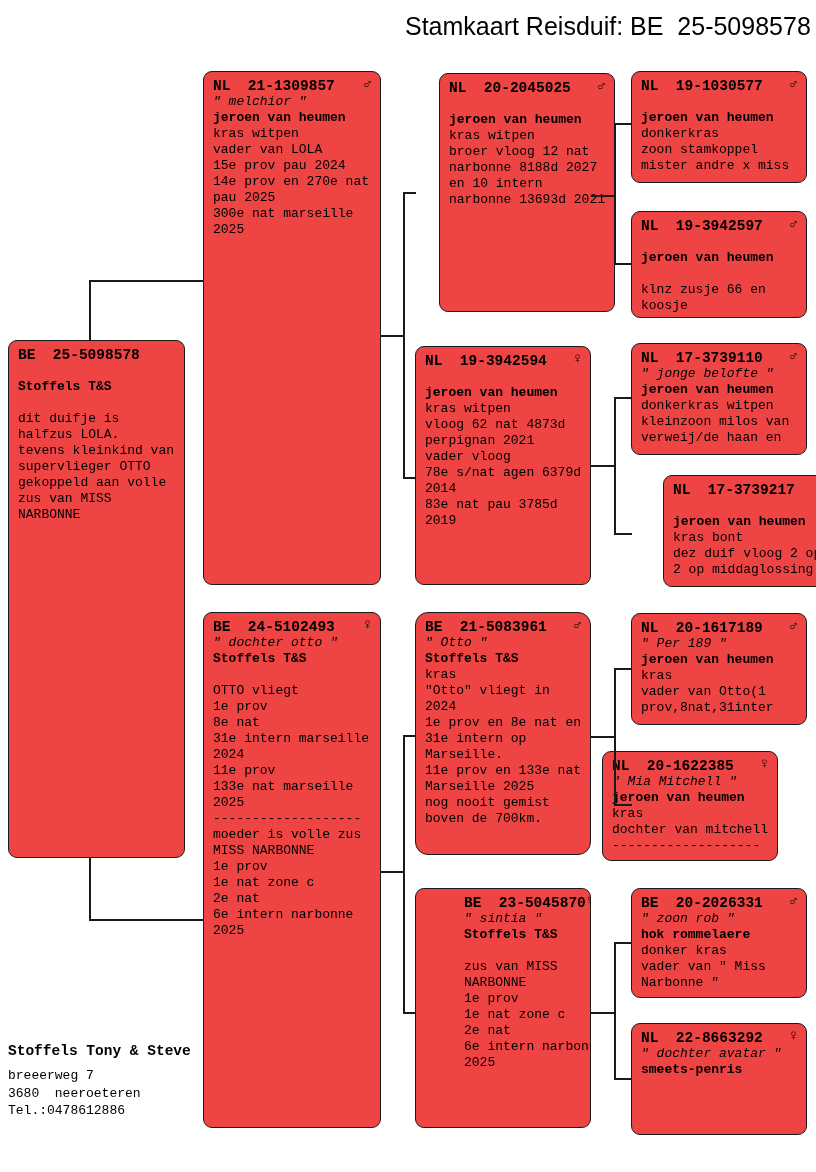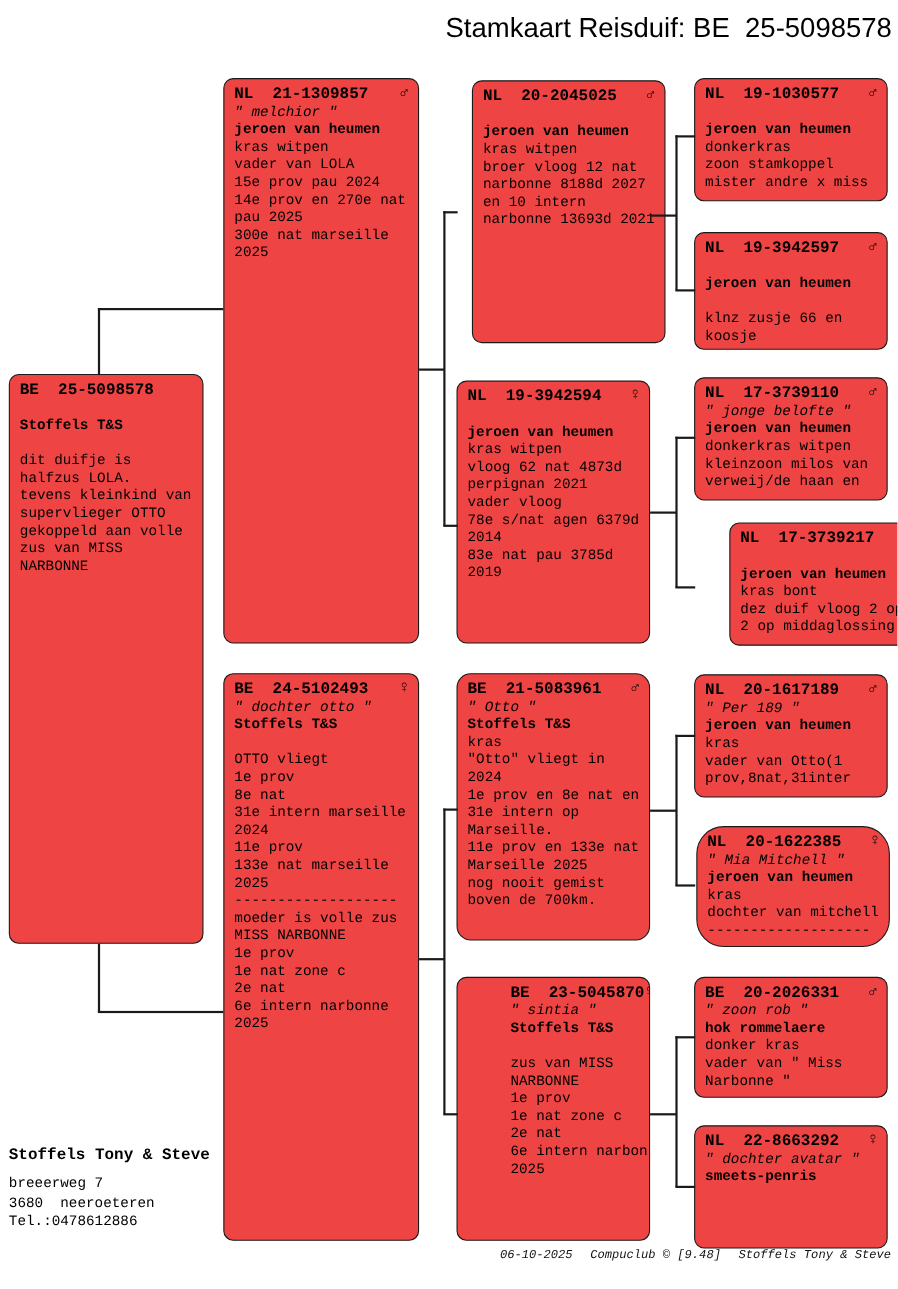--- a/index.html
+++ b/index.html
@@ -83,21 +83,21 @@
         <div class="pline">2025</div>
         <div class="pline">-------------------</div>
         <div class="pline">moeder is volle zus</div>
         <div class="pline">MISS NARBONNE</div>
         <div class="pline">1e prov</div>
         <div class="pline">1e nat zone c</div>
         <div class="pline">2e nat</div>
         <div class="pline">6e intern narbonne</div>
         <div class="pline">2025</div>
       </div>
-      <div class="pbox" style="left: 429px; top: 73px; width: 176px; height: 239px;">
+      <div class="pbox" style="left: 439px; top: 73px; width: 176px; height: 239px;">
         <div class="phead"><span>NL  20-2045025</span><span class="sex">♂</span></div>
         <div class="pline">&nbsp;</div>
         <div class="pline s-b">jeroen van heumen</div>
         <div class="pline">kras witpen</div>
         <div class="pline">broer vloog 12 nat</div>
         <div class="pline">narbonne 8188d 2027</div>
         <div class="pline">en 10 intern</div>
         <div class="pline">narbonne 13693d 2021</div>
       </div>
       <div class="pbox" style="left: 415px; top: 346px; width: 176px; height: 239px;">
@@ -174,21 +174,21 @@
         <div class="pline">2 op middaglossing</div>
       </div>
       <div class="pbox" style="left: 631px; top: 613px; width: 176px; height: 112px;">
         <div class="phead"><span>NL  20-1617189</span><span class="sex">♂</span></div>
         <div class="pline s-i">" Per 189 "</div>
         <div class="pline s-b">jeroen van heumen</div>
         <div class="pline">kras</div>
         <div class="pline">vader van Otto(1</div>
         <div class="pline">prov,8nat,31inter</div>
       </div>
-      <div class="pbox" style="left: 633px; top: 751px; width: 176px; height: 110px; border-radius: 25px;">
+      <div class="pbox" style="left: 602px; top: 751px; width: 176px; height: 110px;">
         <div class="phead"><span>NL  20-1622385</span><span class="sex">♀</span></div>
         <div class="pline s-i">" Mia Mitchell "</div>
         <div class="pline s-b">jeroen van heumen</div>
         <div class="pline">kras</div>
         <div class="pline">dochter van mitchell</div>
         <div class="pline">-------------------</div>
       </div>
       <div class="pbox" style="left: 631px; top: 888px; width: 176px; height: 110px;">
         <div class="phead"><span>BE  20-2026331</span><span class="sex">♂</span></div>
         <div class="pline s-i">" zoon rob "</div>
@@ -232,14 +232,13 @@
       <div class="conn" style="left: 614px; top: 1078px; width: 18px; height: 1.5px;"></div>
     </div>
 
   <div id="owner">
     <div class="oname">Stoffels Tony &amp; Steve</div>
     <div class="oline">breeerweg 7</div>
     <div class="oline">3680  neeroeteren</div>
     <div class="oline">Tel.:0478612886</div>
   </div>
 
-  <div id="footer"><span>06-10-2025</span><span>Compuclub © [9.48]</span><span>Stoffels Tony &amp; Steve</span></div>
 </div>
 
 </body></html>

